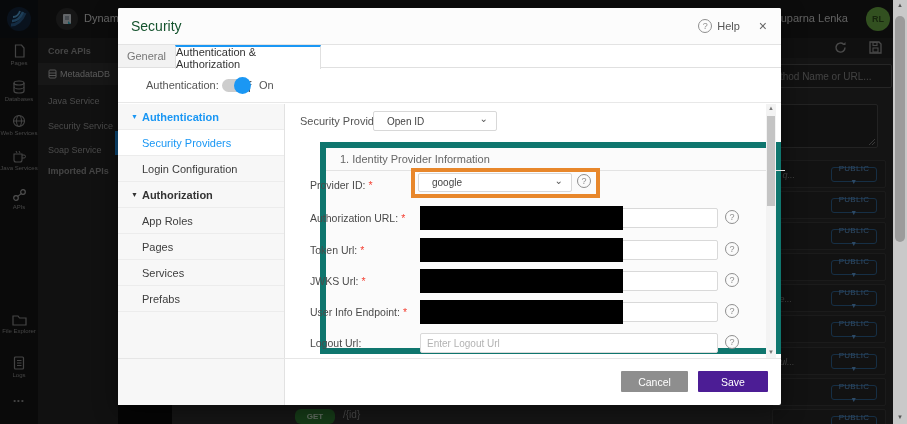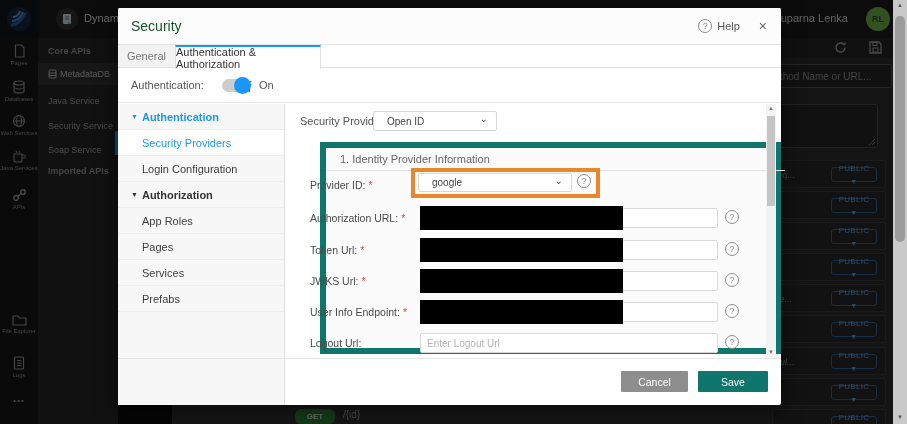--- a/index.html
+++ b/index.html
@@ -56,21 +56,21 @@
   .qcircle { width:14px; height:14px; border:1px solid #8f8f8f; border-radius:50%; color:#8f8f8f; font-size:9px; display:flex; align-items:center; justify-content:center; }
   .help-txt { font-size:11px; color:#555; }
   .m-close { margin-left:14px; font-size:14px; color:#666; cursor:default; }
 
   .tabs-zone { position:absolute; left:0; top:37px; width:663px; height:23px; }
   .tabs-line { position:absolute; left:0; top:22px; width:663px; height:1px; background:#e0e0e0; }
   .tab-general { position:absolute; left:0; top:0; width:57px; height:22px; background:#f2f2f2; color:#777; font-size:11px; display:flex; align-items:center; justify-content:center; }
   .tab-active { position:absolute; left:57px; top:0; width:146px; height:24px; background:#fff; border:1px solid #e0e0e0; border-top:2px solid #1a97f4; border-bottom:none; color:#333; font-size:11px; display:flex; align-items:center; justify-content:center; }
 
   .auth-row { position:absolute; left:0; top:60px; width:663px; height:35px; border-bottom:1px solid #e8e8e8; }
-  .auth-lbl { position:absolute; left:13px; top:11px; font-size:11px; color:#555; }
+  .auth-lbl { position:absolute; left:28px; top:11px; font-size:11px; color:#555; }
   .tog-off { position:absolute; left:85px; top:11px; font-size:14px; color:#555;margin-left:30px; }
   .toggle { position:absolute; left:104px; top:11px; width:27px; height:13px; background:#cdcdcd; border-radius:7px; }
   .knob { position:absolute; right:-2px; top:-2px; width:17px; height:17px; background:#1a97f4; border-radius:50%; }
   .tog-on { position:absolute; left:141px; top:11px; font-size:11px; color:#555; }
 
   .m-nav { position:absolute; left:0; top:96px; width:167px; height:301px; background:#f7f7f7; border-right:1px solid #e2e2e2; }
   .nav-item { position:relative; height:26px; border-bottom:1px solid #ececec; display:flex; align-items:center; font-size:11px; color:#3d3d3d; padding-left:24px; background:transparent; }
   .nav-item.hdr { padding-left:13px; font-weight:bold; }
   .nav-item.hdr .tri { font-size:7px; margin-right:4px; }
   .nav-item.hdr.blue { color:#1a97f4; }
@@ -96,21 +96,21 @@
   #prov-select { left:300px; top:165px; width:154px; height:19px; }
   #prov-help { position:absolute; left:459px; top:166px; }
 
   .m-scroll { position:absolute; left:648px; top:96px; width:10px; height:254px; background:#f3f3f3; }
   .m-scroll .arr { position:absolute; left:0; width:10px; text-align:center; font-size:6px; color:#777; }
   .m-thumb { position:absolute; left:1px; top:12px; width:8px; height:90px; background:#c4c4c4; }
 
   .m-footer-line { position:absolute; left:0; top:350px; width:663px; height:1px; background:#e6e6e6; }
   .btn { position:absolute; top:363px; height:21px; border:none; border-radius:1px; color:#fff; font-size:10.5px; font-family:"Liberation Sans", sans-serif; }
   .btn-cancel { left:503px; width:67px; background:#8e8e8e; }
-  .btn-save { left:580px; width:70px; background:#0f766e; }
+  .btn-save { left:580px; width:70px; background:#4c1d95; }
 
   svg { display:block; }
 </style>
 </head>
 <body>
 
 <div id="bg">
 
   <div class="topbar">
     <div class="logo-box">

